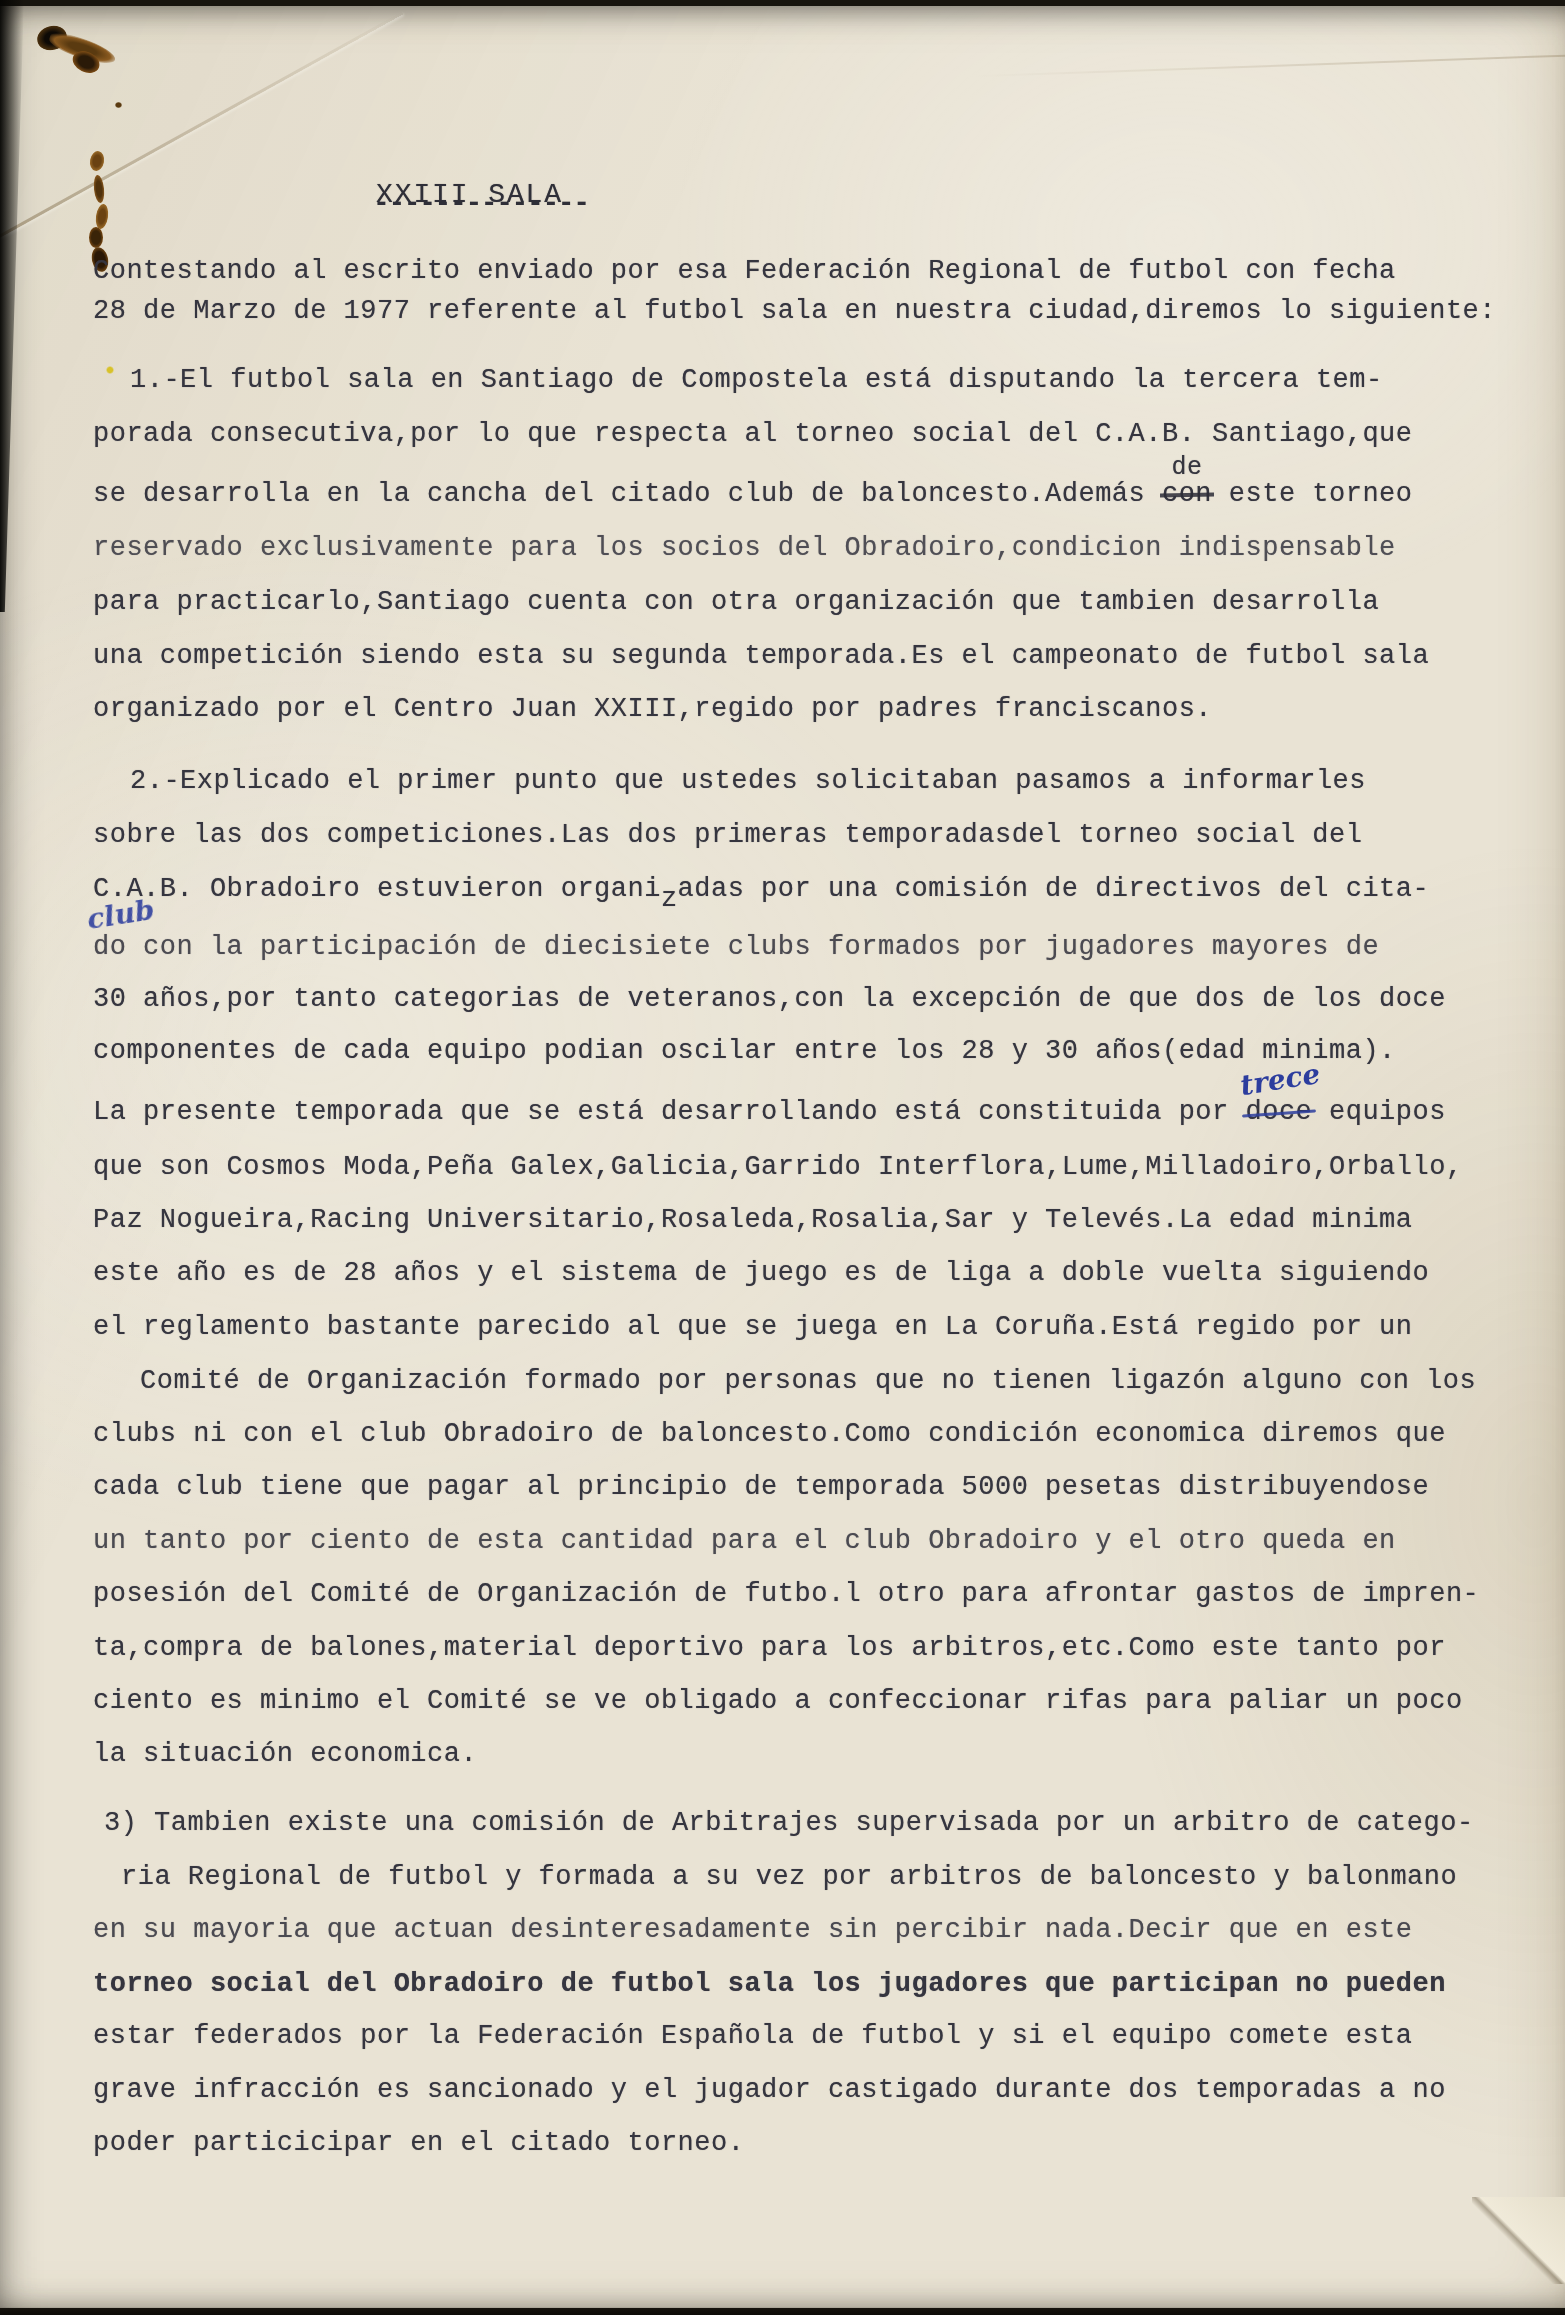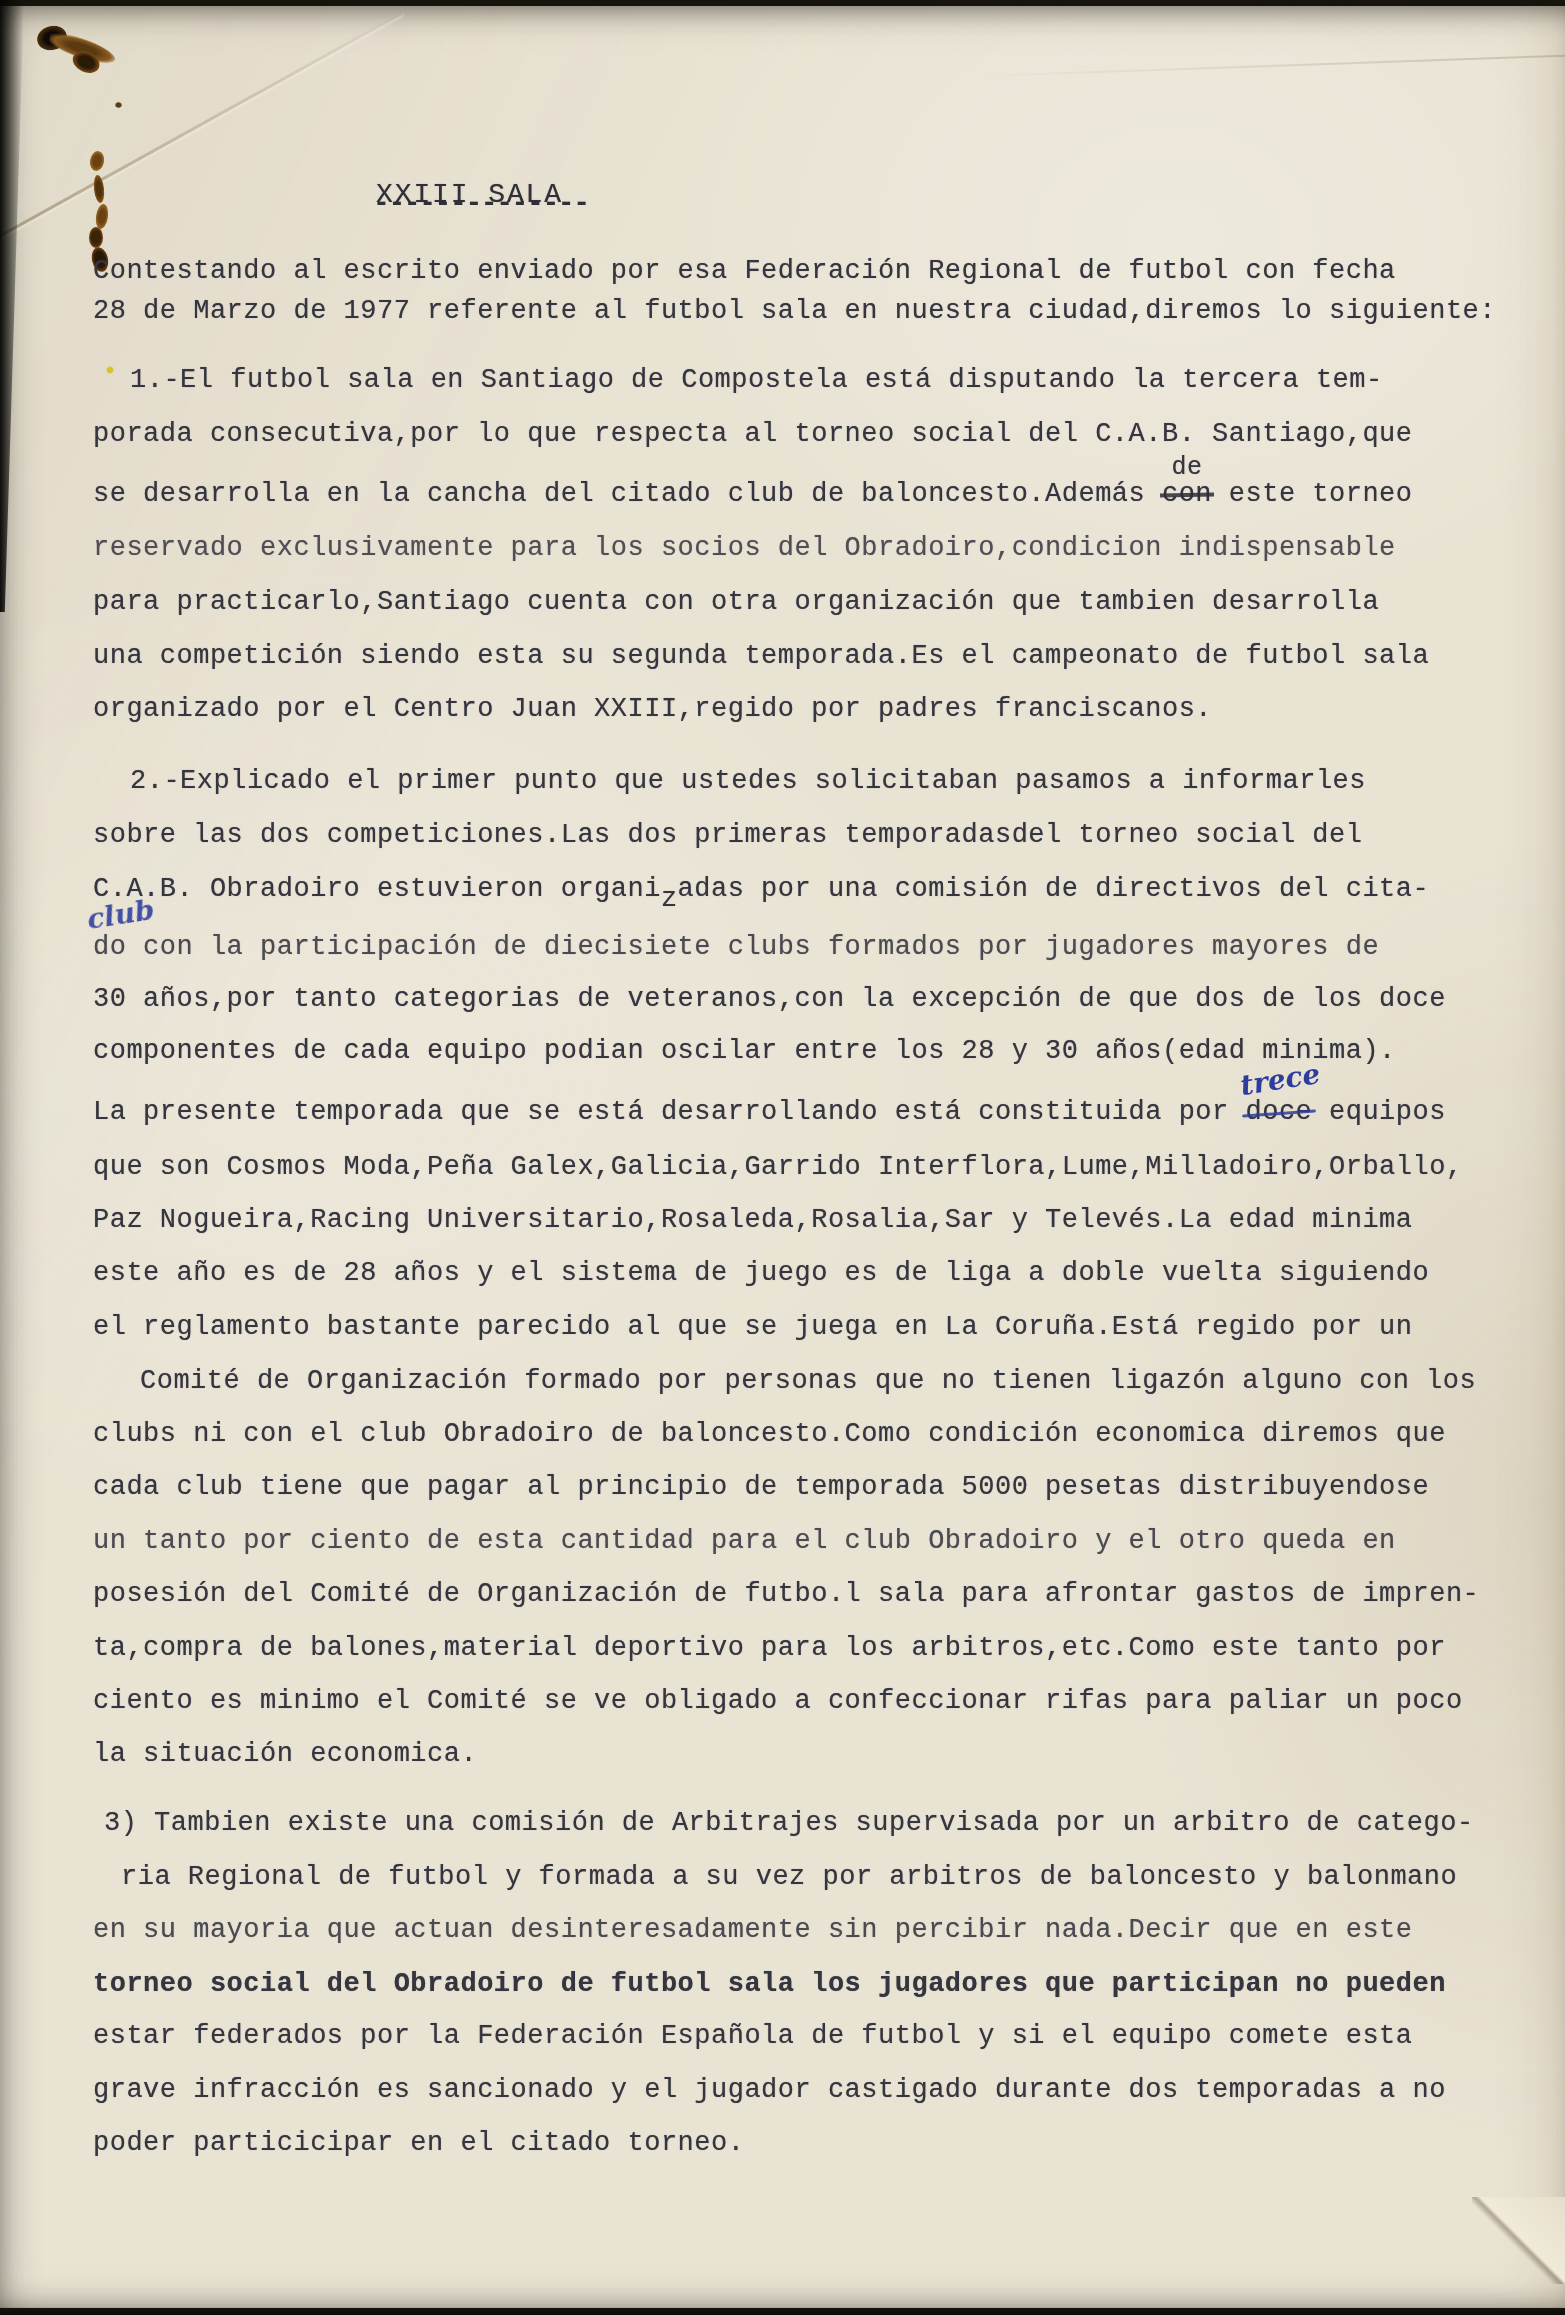--- a/index.html
+++ b/index.html
@@ -150,21 +150,21 @@
       <div class="line" style="top: 1032px; left: 93px;"><span class="seg">componentes de cada equipo podian oscilar entre los 28 y 30 años(edad minima).</span></div>
       <div class="line" style="top: 1093px; left: 93px;"><span class="seg">La presente temporada que se está desarrollando está constituida por </span><span class="seg strike-ink">doce<span class="above above-ink">trece</span></span><span class="seg"> equipos</span></div>
       <div class="line" style="top: 1148px; left: 93px;"><span class="seg">que son Cosmos Moda,Peña Galex,Galicia,Garrido Interflora,Lume,Milladoiro,Orballo,</span></div>
       <div class="line" style="top: 1201px; left: 93px;"><span class="seg">Paz Nogueira,Racing Universitario,Rosaleda,Rosalia,Sar y Televés.La edad minima</span></div>
       <div class="line" style="top: 1254px; left: 93px;"><span class="seg">este año es de 28 años y el sistema de juego es de liga a doble vuelta siguiendo</span></div>
       <div class="line" style="top: 1308px; left: 93px;"><span class="seg">el reglamento bastante parecido al que se juega en La Coruña.Está regido por un</span></div>
       <div class="line" style="top: 1362px; left: 93px; margin-left: 47px;"><span class="seg">Comité de Organización formado por personas que no tienen ligazón alguno con los</span></div>
       <div class="line" style="top: 1415px; left: 93px;"><span class="seg">clubs ni con el club Obradoiro de baloncesto.Como condición economica diremos que</span></div>
       <div class="line" style="top: 1468px; left: 93px;"><span class="seg">cada club tiene que pagar al principio de temporada 5000 pesetas distribuyendose</span></div>
       <div class="line" style="top: 1522px; left: 93px; opacity: 0.88;"><span class="seg">un tanto por ciento de esta cantidad para el club Obradoiro y el otro queda en</span></div>
-      <div class="line" style="top: 1575px; left: 93px;"><span class="seg">posesión del Comité de Organización de futbo.l sala para afrontar gastos de impren-</span></div>
+      <div class="line" style="top: 1575px; left: 93px;"><span class="seg">posesión del Comité de Organización de futbo.l otro para afrontar gastos de impren-</span></div>
       <div class="line" style="top: 1629px; left: 93px;"><span class="seg">ta,compra de balones,material deportivo para los arbitros,etc.Como este tanto por</span></div>
       <div class="line" style="top: 1682px; left: 93px;"><span class="seg">ciento es minimo el Comité se ve obligado a confeccionar rifas para paliar un poco</span></div>
       <div class="line" style="top: 1735px; left: 93px;"><span class="seg">la situación economica.</span></div>
       <div class="line" style="top: 1804px; left: 104px;"><span class="seg">3) Tambien existe una comisión de Arbitrajes supervisada por un arbitro de catego-</span></div>
       <div class="line" style="top: 1858px; left: 93px; margin-left: 28px;"><span class="seg">ria Regional de futbol y formada a su vez por arbitros de baloncesto y balonmano</span></div>
       <div class="line" style="top: 1911px; left: 93px; opacity: 0.88;"><span class="seg">en su mayoria que actuan desinteresadamente sin percibir nada.Decir que en este</span></div>
       <div class="line" style="top: 1965px; left: 93px; font-weight: bold;"><span class="seg">torneo social del Obradoiro de futbol sala los jugadores que participan no pueden</span></div>
       <div class="line" style="top: 2017px; left: 93px;"><span class="seg">estar federados por la Federación Española de futbol y si el equipo comete esta</span></div>
       <div class="line" style="top: 2071px; left: 93px;"><span class="seg">grave infracción es sancionado y el jugador castigado durante dos temporadas a no</span></div>
       <div class="line" style="top: 2124px; left: 93px;"><span class="seg">poder particicipar en el citado torneo.</span></div>

